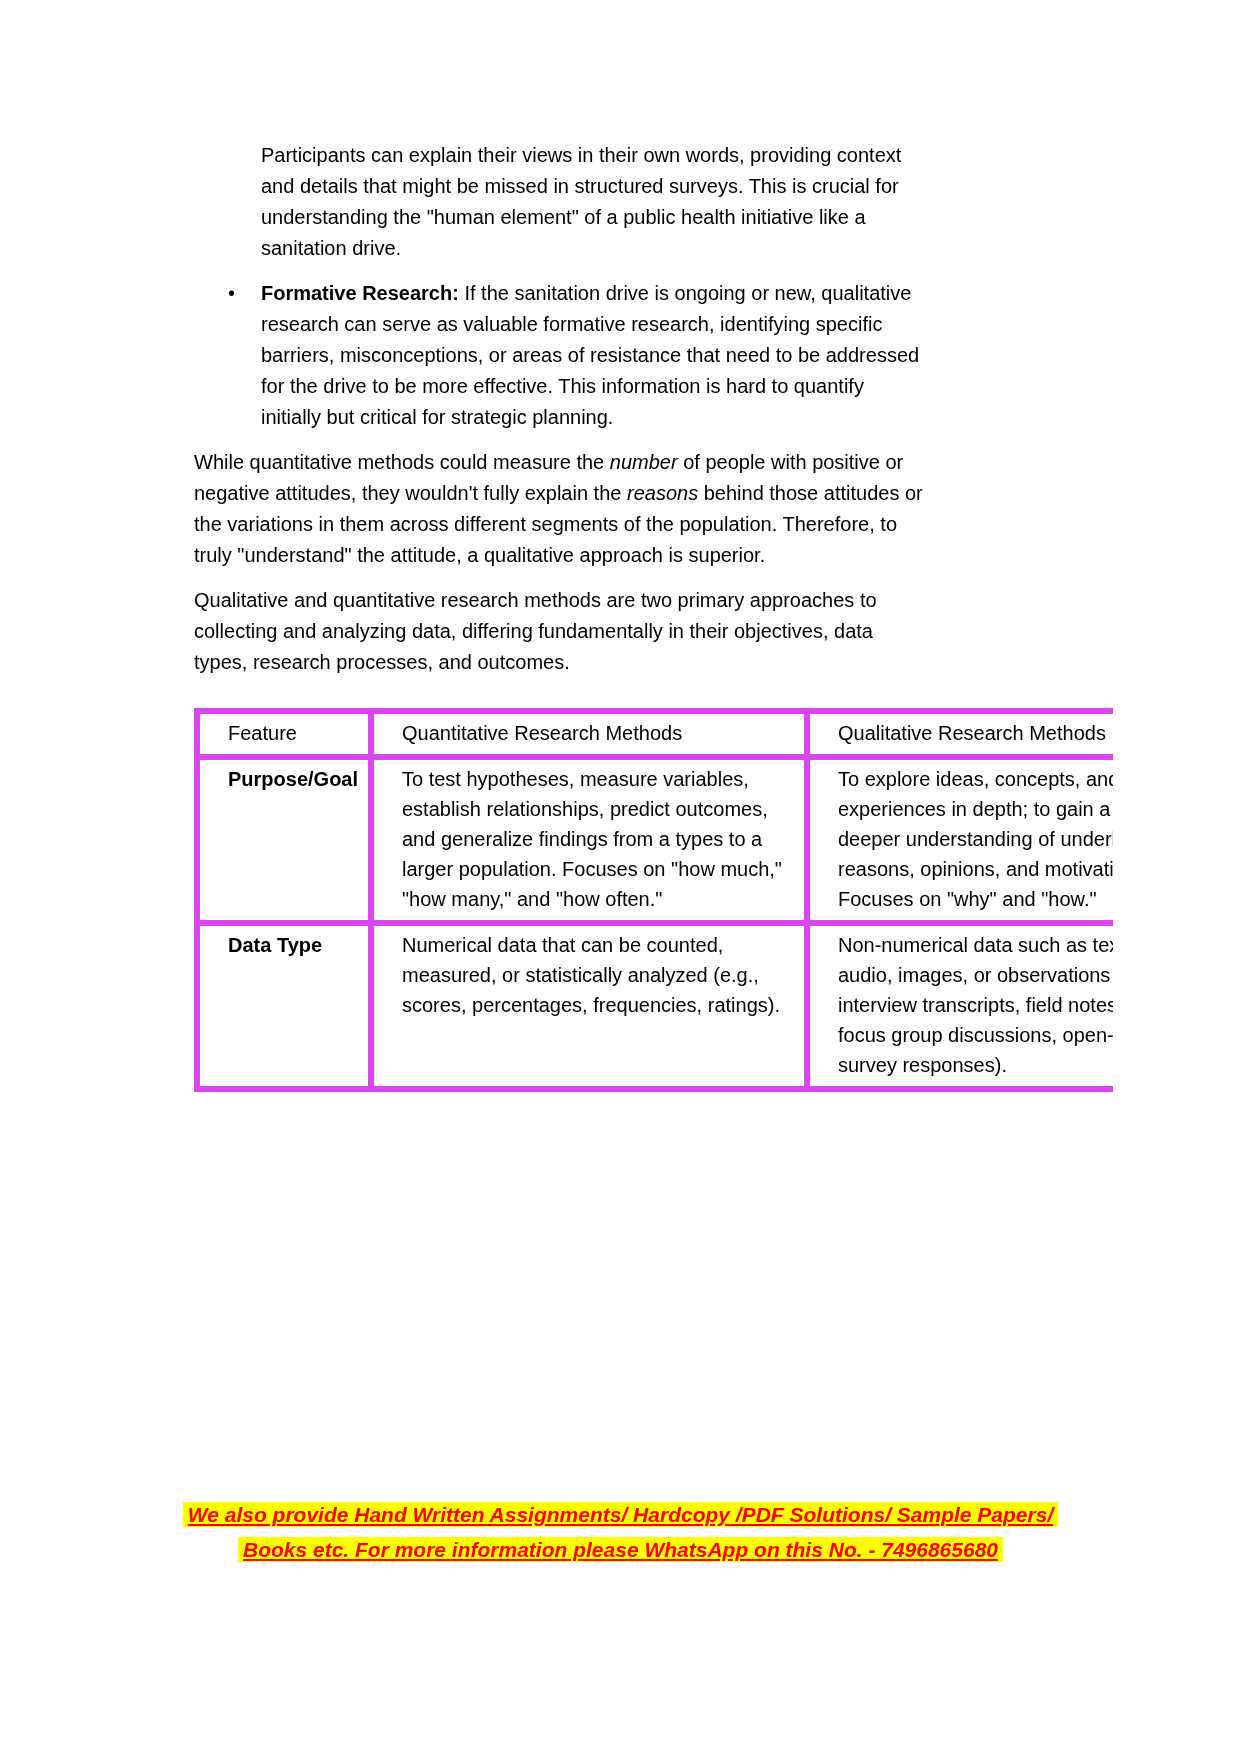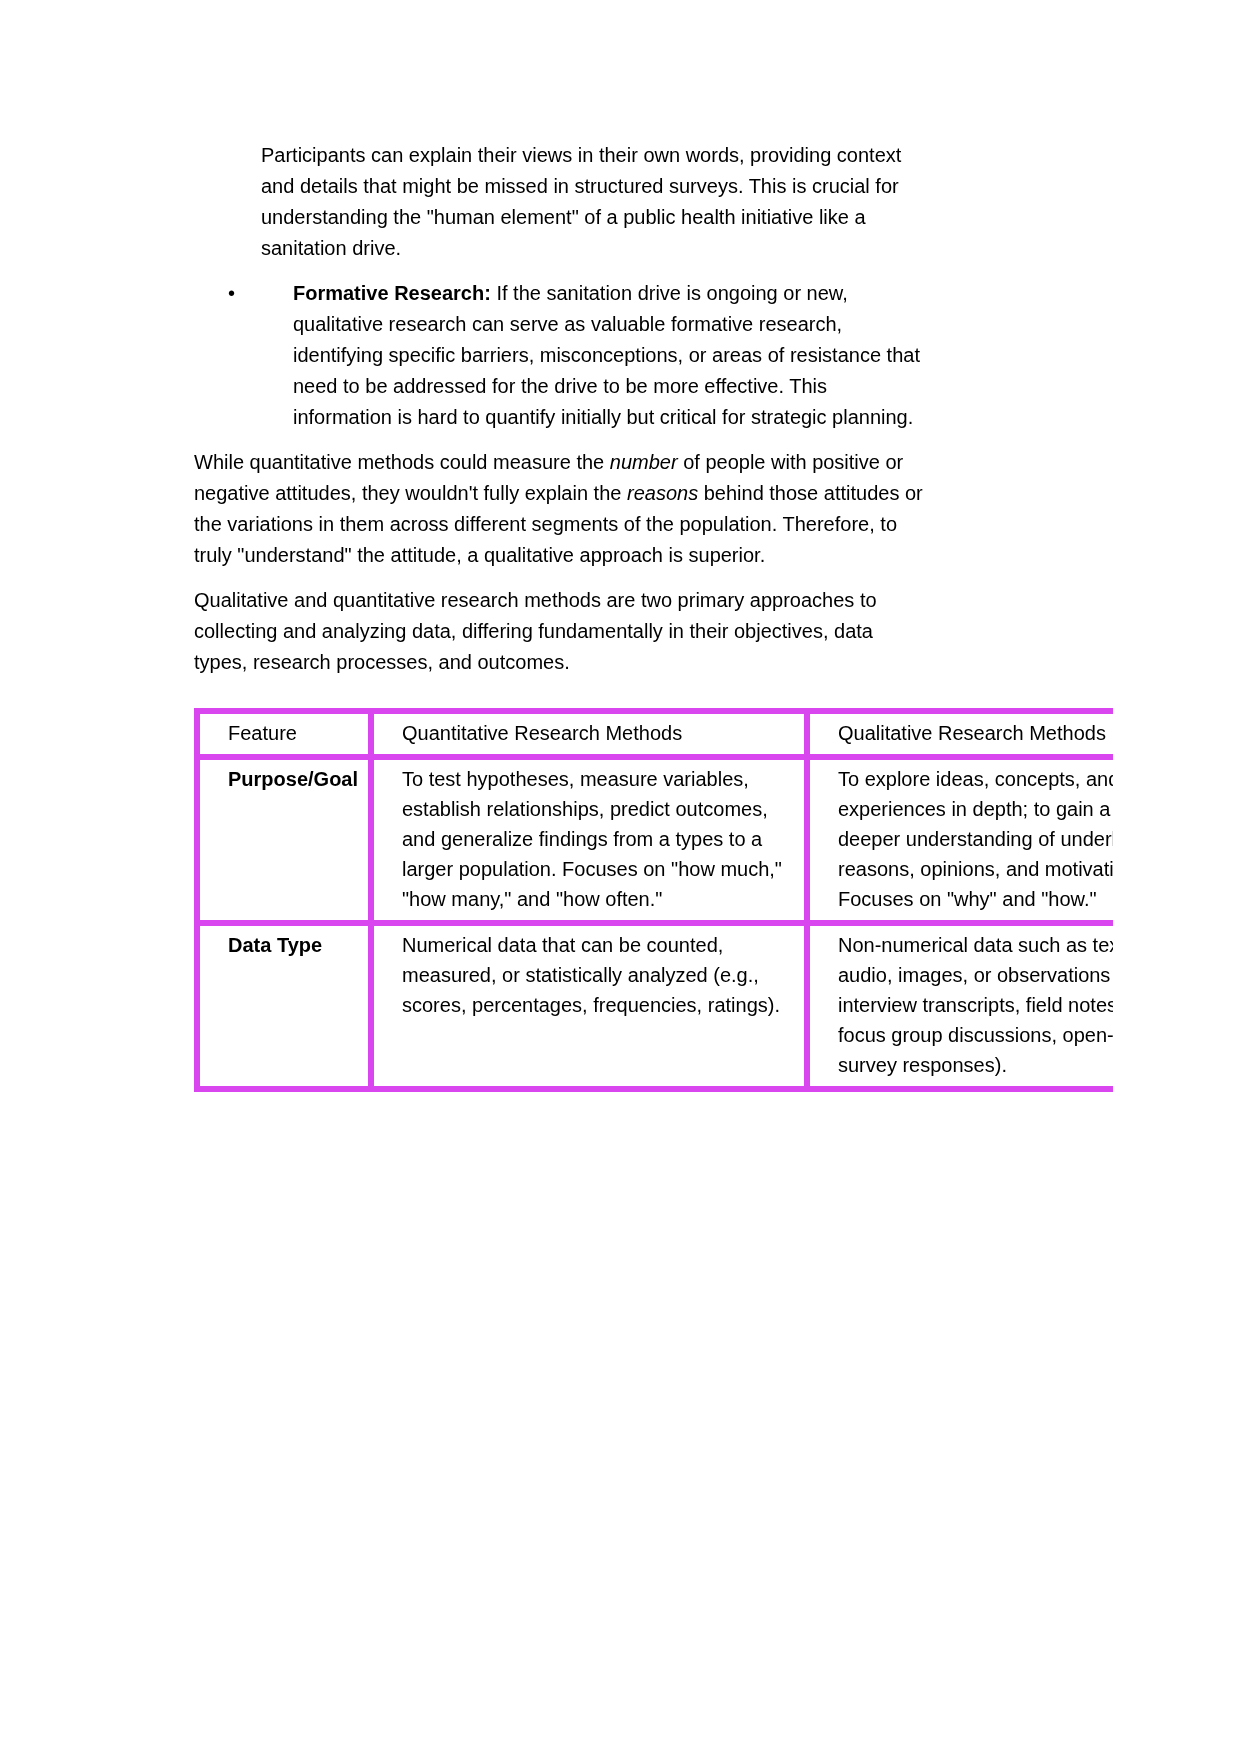--- a/index.html
+++ b/index.html
@@ -22,21 +22,21 @@
   .bullet-item {
     display: flex;
     margin-left: 34px;
     margin-bottom: 14px;
   }
   .bullet-glyph {
     width: 33px;
     flex: 0 0 33px;
     font-size: 20px;
   }
-  .bullet-text { flex: 1; margin-left: 32px; }
+  .bullet-text { flex: 1; }
   .bullet-text strong { font-weight: bold; }
   em { font-style: italic; }
   .section-heading {
     font-weight: bold;
     font-size: 20px;
     margin-top: 140px;
     margin-bottom: 28px;
   }
   .table-intro { margin-bottom: 30px; }
   table.compare {
@@ -113,16 +113,17 @@
       </tr>
       <tr>
         <td class="feature-cell">Data Type</td>
         <td>Numerical data that can be counted, measured, or statistically analyzed (e.g., scores, percentages, frequencies, ratings).</td>
         <td>Non-numerical data such as text, audio, images, or observations (e.g., interview transcripts, field notes, focus group discussions, open-ended survey responses).</td>
       </tr>
     </tbody>
   </table>
 
   <div class="footer">
-    <br>
+    <span class="hl">We also provide Hand Written Assignments/ Hardcopy /PDF Solutions/ Sample Papers/</span><br>
+    <span class="hl">Books etc. For more information please WhatsApp on this No. - 7496865680</span>
   </div>
 
 </div>
 
 </body></html>

